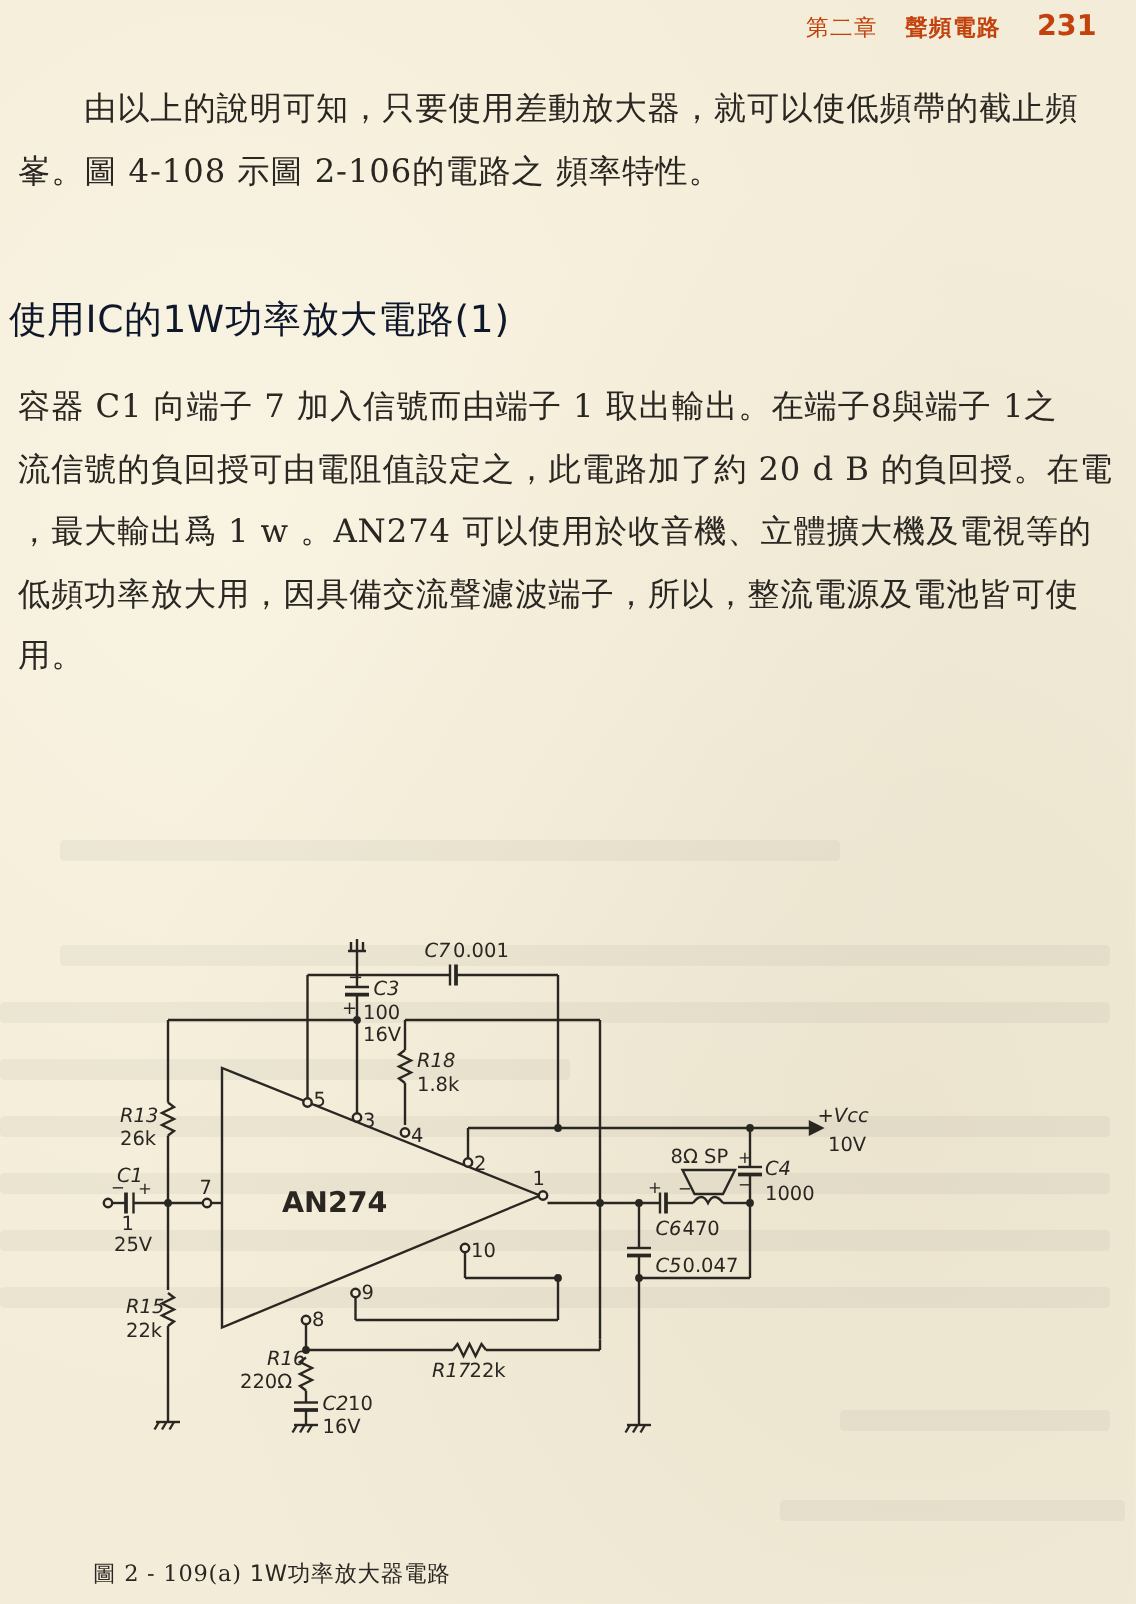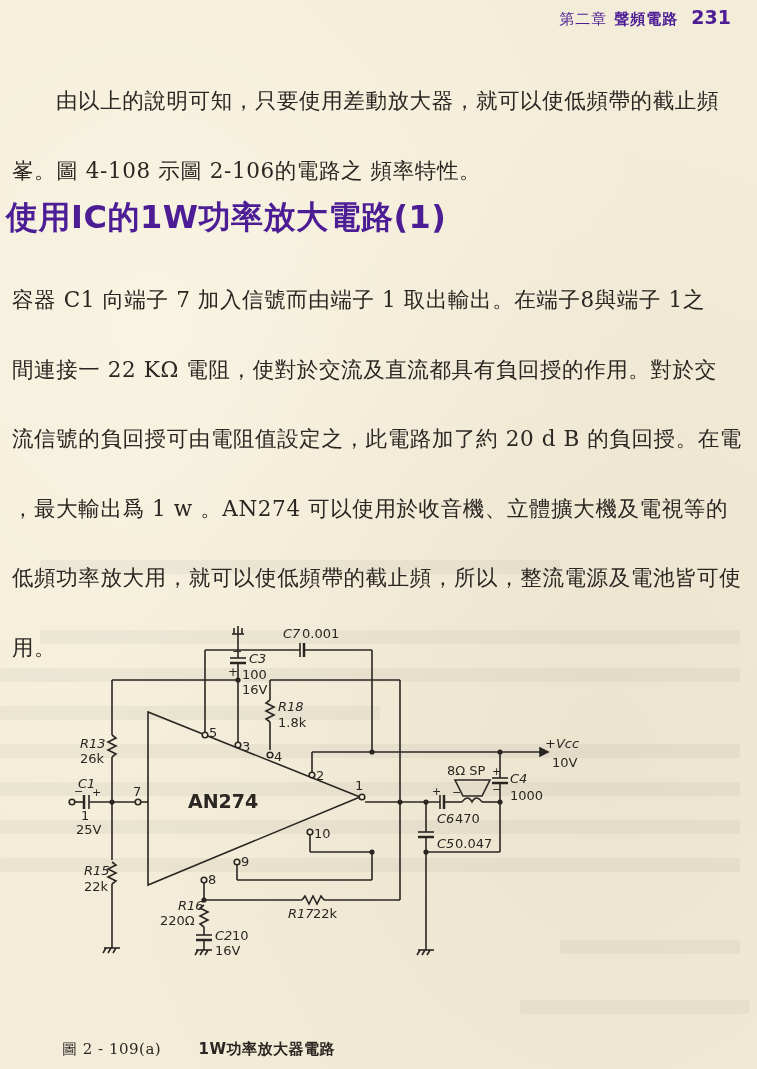--- a/index.html
+++ b/index.html
@@ -11,48 +11,48 @@
     position:relative;
   }
   .page-bg {
     position:absolute; inset:0;
     background:
       radial-gradient(ellipse at 80% 70%, rgba(200,190,165,0.18), transparent 60%),
       radial-gradient(ellipse at 20% 30%, rgba(255,250,235,0.5), transparent 60%);
   }
   .header {
     position:absolute; top:6px; right:26px;
-    display:flex; align-items:baseline; gap:7px;
-    font-size:15px; color:#4c1d95;
+    display:flex; align-items:baseline; gap:18px;
+    font-size:15px; color:#c2410c;
   }
   .header .chapter { letter-spacing:1px; }
   .header .section { letter-spacing:1px;font-weight:bold; }
   .header .pageno {
     font-family:"DejaVu Sans", sans-serif; font-weight:bold; font-size:19px;
     margin-left:6px;
   }
   .para {
     position:absolute; left:12px; width:740px;
     font-size:21.5px; line-height:41.5px; letter-spacing:0.6px;
     margin:0;
   }
-  .para .line { display:block; white-space:nowrap;margin-top:28px; }
+  .para .line { display:block; white-space:nowrap; }
   .indent { padding-left:44px; }
   .heading {
     position:absolute; left:6px; top:196px;
     font-family:"DejaVu Sans", sans-serif;
-    font-size:32px; font-weight:bold; letter-spacing:0.5px;
-    color:#4c1d95;
+    font-size:25px; font-weight:normal; letter-spacing:0.5px;
+    color:#0f172a;
   }
   .circuit { position:absolute; left:0; top:600px; }
   .caption {
     position:absolute; left:62px; top:1040px;
     font-size:15px; color:#2a2622; letter-spacing:0.5px;
   }
-  .caption .title { font-family:"DejaVu Sans", sans-serif; font-weight:bold; margin-left:32px; }
+  .caption .title { font-family:"DejaVu Sans", sans-serif; font-weight:normal; margin-left:0; }
   .ghost {
     position:absolute; left:0; top:560px; width:757px; height:509px;
     pointer-events:none;
   }
   .ghost div {
     position:absolute; height:14px; background:rgba(120,110,95,0.07); border-radius:3px;
   }
   svg text { font-family:"DejaVu Sans", sans-serif; fill:#2a2622; }
 </style>
 </head>
@@ -81,24 +81,23 @@
 
 <p class="para" style="top:52px;">
   <span class="line indent">由以上的說明可知，只要使用差動放大器，就可以使低頻帶的截止頻</span>
   <span class="line">峯。圖 4-108  示圖 2-106的電路之 頻率特性。</span>
 </p>
 
 <div class="heading">使用IC的1W功率放大電路(1)</div>
 
 <p class="para" style="top:251px;">
   <span class="line">容器 C1 向端子 7 加入信號而由端子 1 取出輸出。在端子8與端子 1之</span>
-  <span class="line">間連接一 22 KΩ  電阻，使對於交流及直流都具有負回授的作用。對於交</span>
   <span class="line">流信號的負回授可由電阻值設定之，此電路加了約 20 d B  的負回授。在電</span>
   <span class="line">，最大輸出爲 1 w 。AN274  可以使用於收音機、立體擴大機及電視等的</span>
-  <span class="line">低頻功率放大用，就可以使低頻帶的截止頻，所以，整流電源及電池皆可使</span>
+  <span class="line">低頻功率放大用，因具備交流聲濾波端子，所以，整流電源及電池皆可使</span>
   <span class="line">用。</span>
 </p>
 
 <svg class="circuit" width="757" height="440" viewBox="0 600 757 440" stroke="#2a2622" stroke-width="1.6" fill="none">
 
   <polygon points="148,712 148,885 360,797"></polygon>
   <text x="188" y="808" font-size="19" font-weight="bold" stroke="none">AN274</text>
 
   <g>
     <line x1="238" y1="626" x2="238" y2="640"></line>

